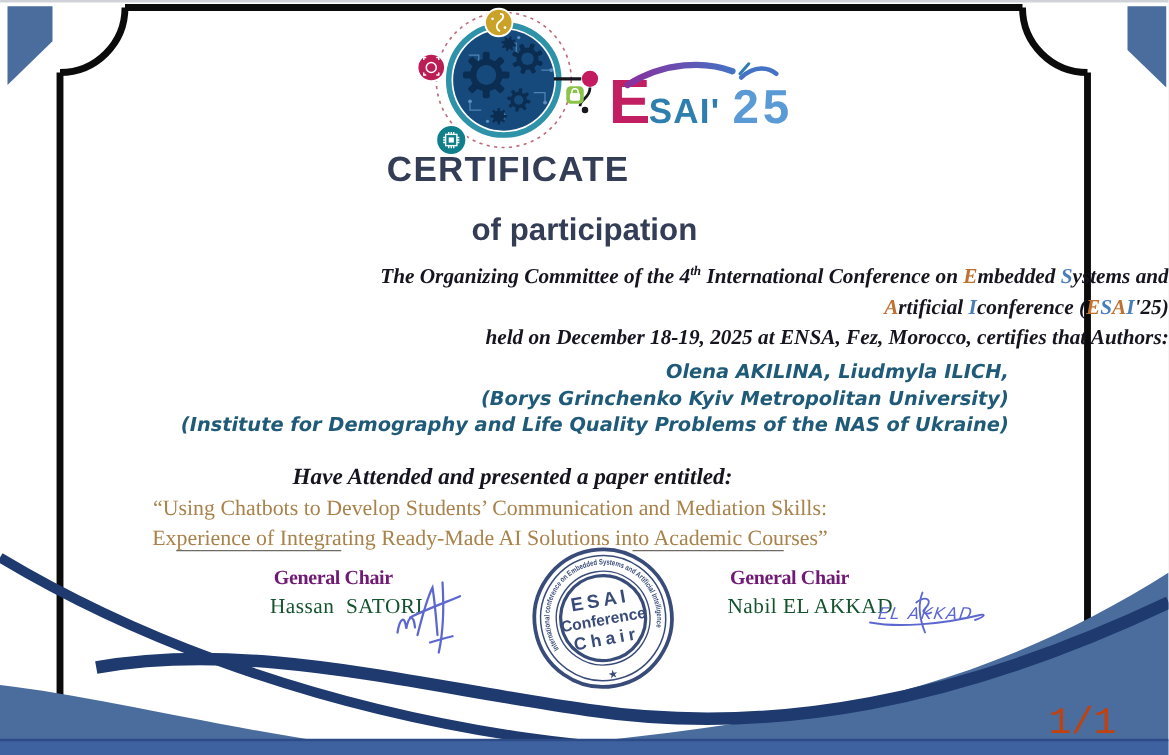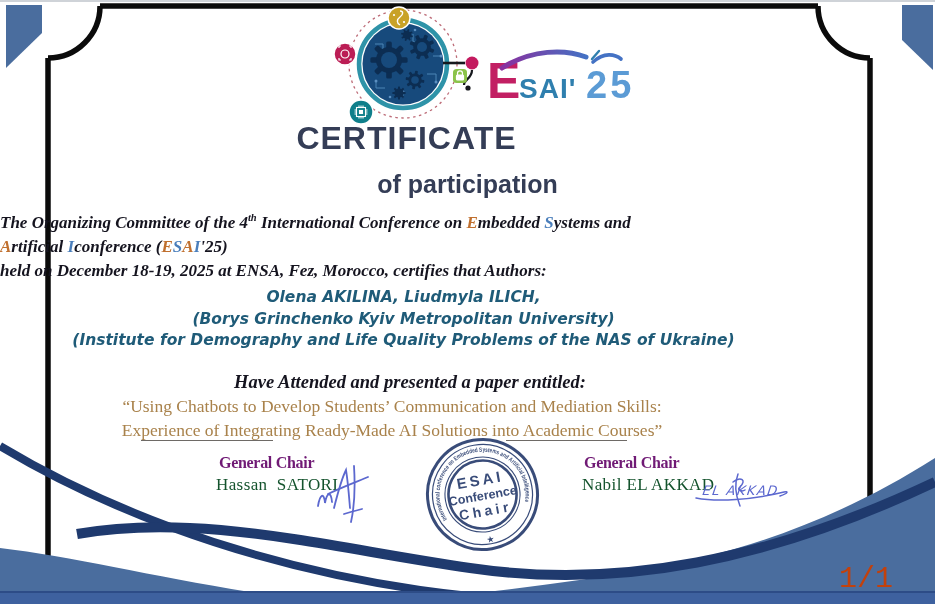--- a/index.html
+++ b/index.html
@@ -4,32 +4,32 @@
 <style>
   html,body{margin:0;padding:0;background:#e9e9e9;}
   .cert{position:relative;width:935px;height:604px;background:#ffffff;overflow:hidden;
         font-family:"Liberation Serif",serif;}
   .abs{position:absolute;}
   .topline{top:0;left:0;width:935px;height:2px;background:#cfd3d8;}
   svg{display:block;}
   
   .title{top:122px;left:0;width:813px;text-align:center;
          font-family:"Liberation Sans","DejaVu Sans",sans-serif;
-         font-weight:bold;font-size:32px;letter-spacing:1px;color:#343d56;line-height:1;}
+         font-weight:bold;font-size:28px;letter-spacing:1px;color:#343d56;line-height:1;}
   .subtitle{top:172px;left:0;width:935px;text-align:center;
          font-family:"Liberation Sans","DejaVu Sans",sans-serif;
          font-weight:bold;font-size:25px;color:#343d56;line-height:1;}
   
-  .statement{top:206px;left:0;width:935px;text-align:left;
+  .statement{top:206px;left:0;width:935px;text-align:right;
          font-style:italic;font-weight:bold;font-size:17px;line-height:24px;color:#15141f;}
   .statement sup{font-size:0.62em;}
   .ltr-orange{color:#c0702f;}
   .ltr-blue{color:#4a7ebb;}
   
-  .authors{top:287px;left:0;width:807px;text-align:center;
+  .authors{top:287px;left:0;width:807px;text-align:right;
          font-family:"DejaVu Sans","Liberation Sans",sans-serif;
          font-style:italic;font-weight:600;font-size:15.5px;line-height:21.5px;color:#1f5b78;}
   .attended{top:373px;left:0;width:820px;text-align:center;
          font-style:italic;font-weight:bold;font-size:18.5px;color:#15141f;line-height:1;}
   .paper{top:395px;left:0;width:784px;text-align:center;
          font-size:17.5px;line-height:23.5px;color:#a9824b;}
   .paper .u{border-bottom:1.6px solid #6e6a66;}
   
   .sig-role{font-family:"Liberation Serif",serif;font-weight:bold;font-size:16px;
             color:#701a75;letter-spacing:-0.3px;line-height:1;}

